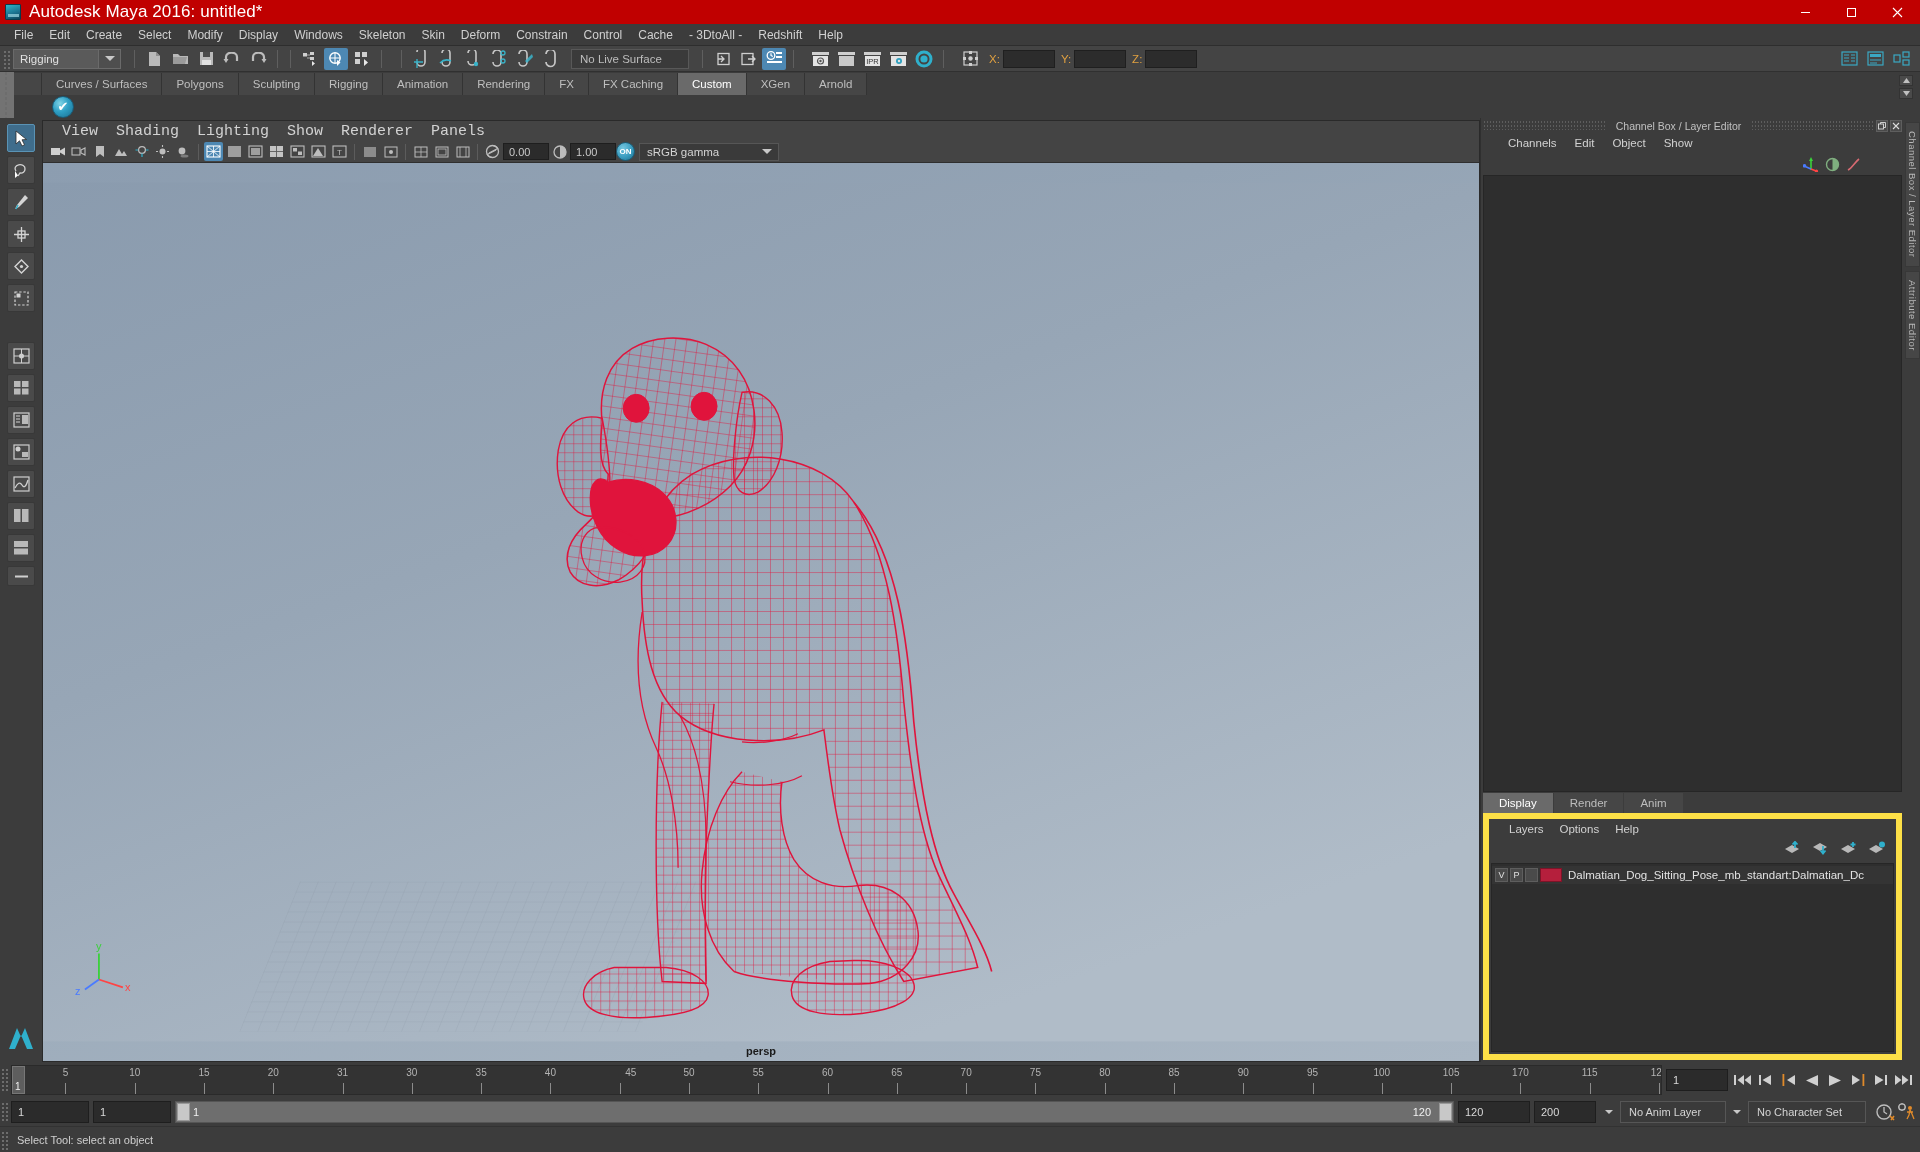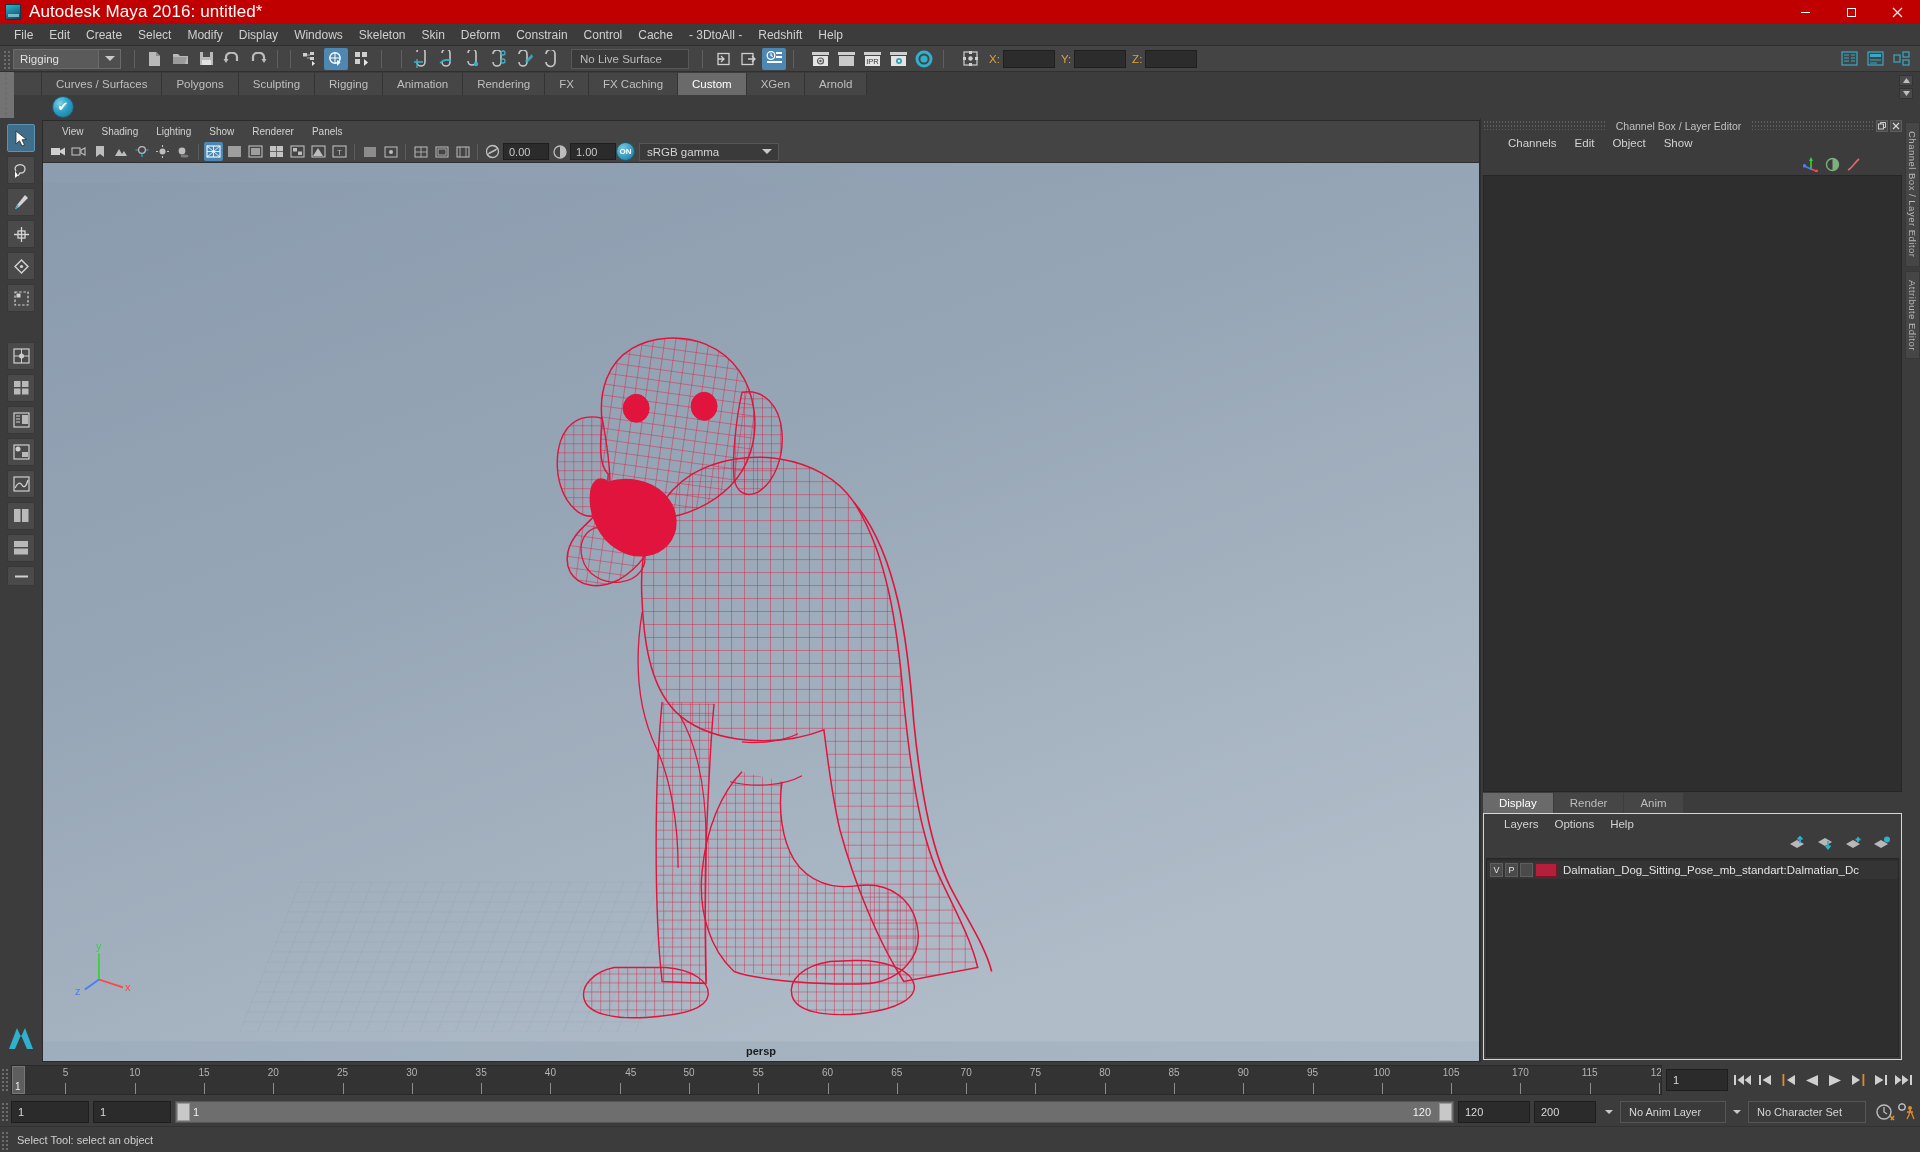--- a/index.html
+++ b/index.html
@@ -131,21 +131,21 @@
   .toolbtn.sel { background: #3f6d8c; border-color: #5a93b5; }
   .toolbtn.gap { margin-top: 26px; }
   .toolbtn.small { height: 20px; }
 
   
   .vpwrap { flex: 1; display: flex; flex-direction: column; min-width: 0; padding: 2px 0 0 0; }
   .vppanel { flex: 1; display: flex; flex-direction: column; border: 1px solid #2a2a2a; background: #3c3c3c; min-height:0; }
   .vpmenubar {
     height: 20px; flex: 0 0 20px; background: #444444; display: flex; align-items: center; padding-left: 10px;
   }
-  .vpmenu { font-size: 10px; color: #d2d2d2; padding: 1px 9px; }
+  .vpmenu { font-size: 15px; color: #d2d2d2; padding: 1px 9px; font-family: Liberation Mono, monospace; }
   .vptoolbar {
     height: 22px; flex: 0 0 22px; background: #444444; display: flex; align-items: center;
     padding-left: 4px; border-bottom: 1px solid #2f2f2f;
   }
   .vbtn { width: 19px; height: 19px; display:flex; align-items:center; justify-content:center; flex:0 0 19px; margin:0 1px; }
   .vbtn.on { background:#4d88b3; border-radius:2px; }
   .vsep { width:1px; height:16px; background:#5c5c5c; margin:0 4px; flex:0 0 1px; }
   .numfield {
     height:17px; width:46px; background:#2b2b2b; border:1px solid #1e1e1e; color:#c9c9c9;
     font-size:11px; display:flex; align-items:center; padding-left:5px; flex:0 0 46px;
@@ -184,21 +184,21 @@
   .rd-winbtn { width:12px; height:12px; background:#4a4a4a; border:1px solid #5e5e5e; margin-left:2px; display:flex;align-items:center;justify-content:center; color:#ddd; font-size:9px; }
   .cb-menubar { height: 20px; flex:0 0 20px; display:flex; align-items:center; padding-left:18px; background:#3c3c3c; }
   .cb-menu { font-size: 11.5px; color:#d2d2d2; padding: 1px 9px; }
   .cb-toolicons { height: 22px; flex:0 0 22px; display:flex; align-items:center; justify-content:flex-end; padding-right:40px; background:#3c3c3c; }
   .cb-body { flex: 1; background: #2e2e2e; border: 1px solid #262626; margin: 0 2px; min-height:0; }
 
   .layerpanel { flex: 0 0 270px; display: flex; flex-direction: column; background:#3c3c3c; padding: 0 2px 2px 2px; }
   .lp-tabs { height: 21px; display: flex; align-items: flex-end; }
   .lp-tab { height:20px; padding: 0 16px; display:flex; align-items:center; font-size:11.5px; color:#bdbdbd; background:#464646; margin-right:1px; }
   .lp-tab.sel { background:#6a6a6a; color:#ffffff; }
-  .lp-inner { flex:1; display:flex; flex-direction:column; background:#3c3c3c; border:1px solid #fde047; min-height:0; }
+  .lp-inner { flex:1; display:flex; flex-direction:column; background:#3c3c3c; border:6px solid #fde047; min-height:0; }
   .lp-menubar { height:20px; display:flex; align-items:center; padding-left:12px; }
   .lp-menu { font-size:11.5px; color:#d2d2d2; padding: 1px 8px; }
   .lp-icons { height:22px; display:flex; align-items:center; justify-content:flex-end; padding-right:10px; gap: 10px; }
   .lp-list { flex:1; background:#2e2e2e; border:1px solid #262626; margin:2px; min-height:0; padding-top:2px; }
   .layerrow { height: 18px; display:flex; align-items:center; background:#343434; padding-left:3px; }
   .lchk {
     width:13px; height:14px; background:#4a4a4a; border:1px solid #5e5e5e; font-size:9px; color:#e0e0e0;
     display:flex; align-items:center; justify-content:center; margin-right:2px; flex:0 0 13px;
   }
   .lswatch { width:22px; height:14px; background:#b51f3c; border:1px solid #7d1428; margin-right:6px; flex:0 0 22px; }
@@ -1055,21 +1055,21 @@
       </div>
       <div id="ticks">
           <div class="tick-label" style="left: calc(3.36134% - 2px);">5</div>
           <div class="tick-mark" style="left: calc(3.36134% - 2px);"></div>
           <div class="tick-label" style="left: calc(7.56303% - 2px);">10</div>
           <div class="tick-mark" style="left: calc(7.56303% - 2px);"></div>
           <div class="tick-label" style="left: calc(11.7647% - 2px); text-align: center;">15</div>
           <div class="tick-mark" style="left: calc(11.7647% - 2px);"></div>
           <div class="tick-label" style="left: calc(15.9664% - 2px);">20</div>
           <div class="tick-mark" style="left: calc(15.9664% - 2px);"></div>
-          <div class="tick-label" style="left: calc(20.1681% - 2px);">25</div>
+          <div class="tick-label" style="left: calc(20.1681% - 2px);">31</div>
           <div class="tick-mark" style="left: calc(20.1681% - 2px);"></div>
           <div class="tick-label" style="left: calc(24.3697% - 2px);">30</div>
           <div class="tick-mark" style="left: calc(24.3697% - 2px);"></div>
           <div class="tick-label" style="left: calc(28.5714% - 2px);">35</div>
           <div class="tick-mark" style="left: calc(28.5714% - 2px);"></div>
           <div class="tick-label" style="left: calc(32.7731% - 2px);">40</div>
           <div class="tick-mark" style="left: calc(32.7731% - 2px);"></div>
           <div class="tick-label" style="left: calc(36.9748% - 2px); margin-left: 11px;">45</div>
           <div class="tick-mark" style="left: calc(36.9748% - 2px);"></div>
           <div class="tick-label" style="left: calc(41.1765% - 2px);">50</div>

